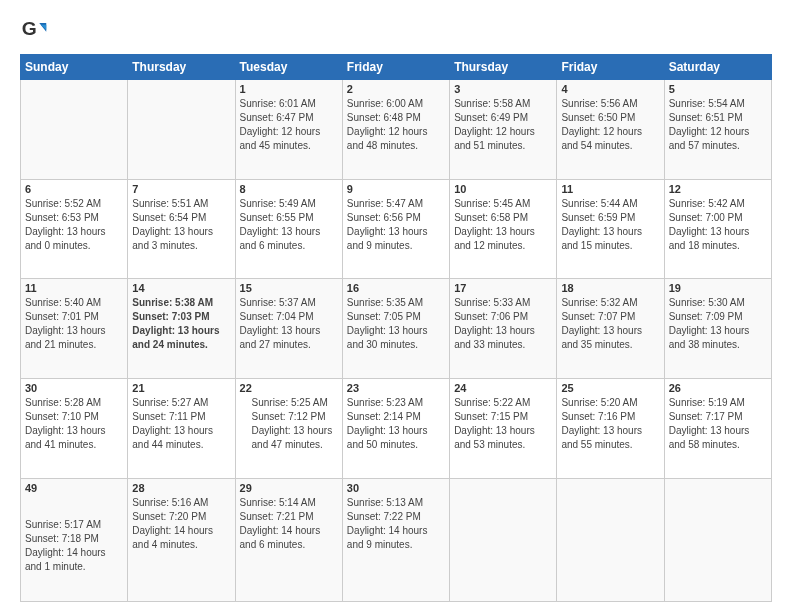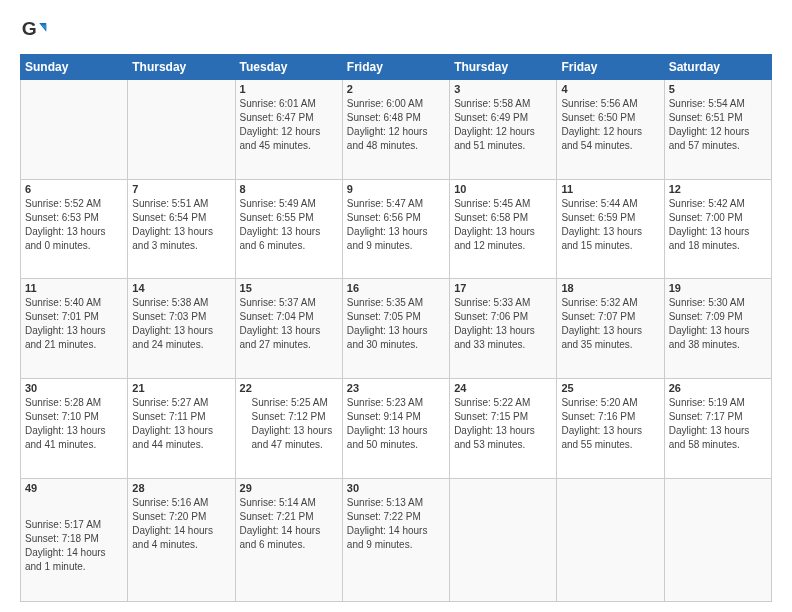--- a/index.html
+++ b/index.html
@@ -228,21 +228,21 @@
         <tr>
           <td>
             <span class="day-num">11</span>
             <div class="cell-text" style="white-space: pre-line;">Sunrise: 5:40 AM
 Sunset: 7:01 PM
 Daylight: 13 hours
 and 21 minutes.</div>
           </td>
           <td>
             <span class="day-num">14</span>
-            <div class="cell-text" style="white-space: pre-line;">Sunrise: 5:38 AM
+            <div class="cell-text" style="white-space: pre-line; font-weight: bold;">Sunrise: 5:38 AM
 Sunset: 7:03 PM
 Daylight: 13 hours
 and 24 minutes.</div>
           </td>
           <td>
             <span class="day-num">15</span>
             <div class="cell-text" style="white-space: pre-line;">Sunrise: 5:37 AM
 Sunset: 7:04 PM
 Daylight: 13 hours
 and 27 minutes.</div>
@@ -294,21 +294,21 @@
           <td>
             <span class="day-num">22</span>
             <div class="cell-text" style="white-space: pre-line; margin-left: 12px;">Sunrise: 5:25 AM
 Sunset: 7:12 PM
 Daylight: 13 hours
 and 47 minutes.</div>
           </td>
           <td>
             <span class="day-num">23</span>
             <div class="cell-text" style="white-space: pre-line;">Sunrise: 5:23 AM
-Sunset: 9:14 PM
+Sunset: 2:14 PM
 Daylight: 13 hours
 and 50 minutes.</div>
           </td>
           <td>
             <span class="day-num">24</span>
             <div class="cell-text" style="white-space: pre-line;">Sunrise: 5:22 AM
 Sunset: 7:15 PM
 Daylight: 13 hours
 and 53 minutes.</div>
           </td>

